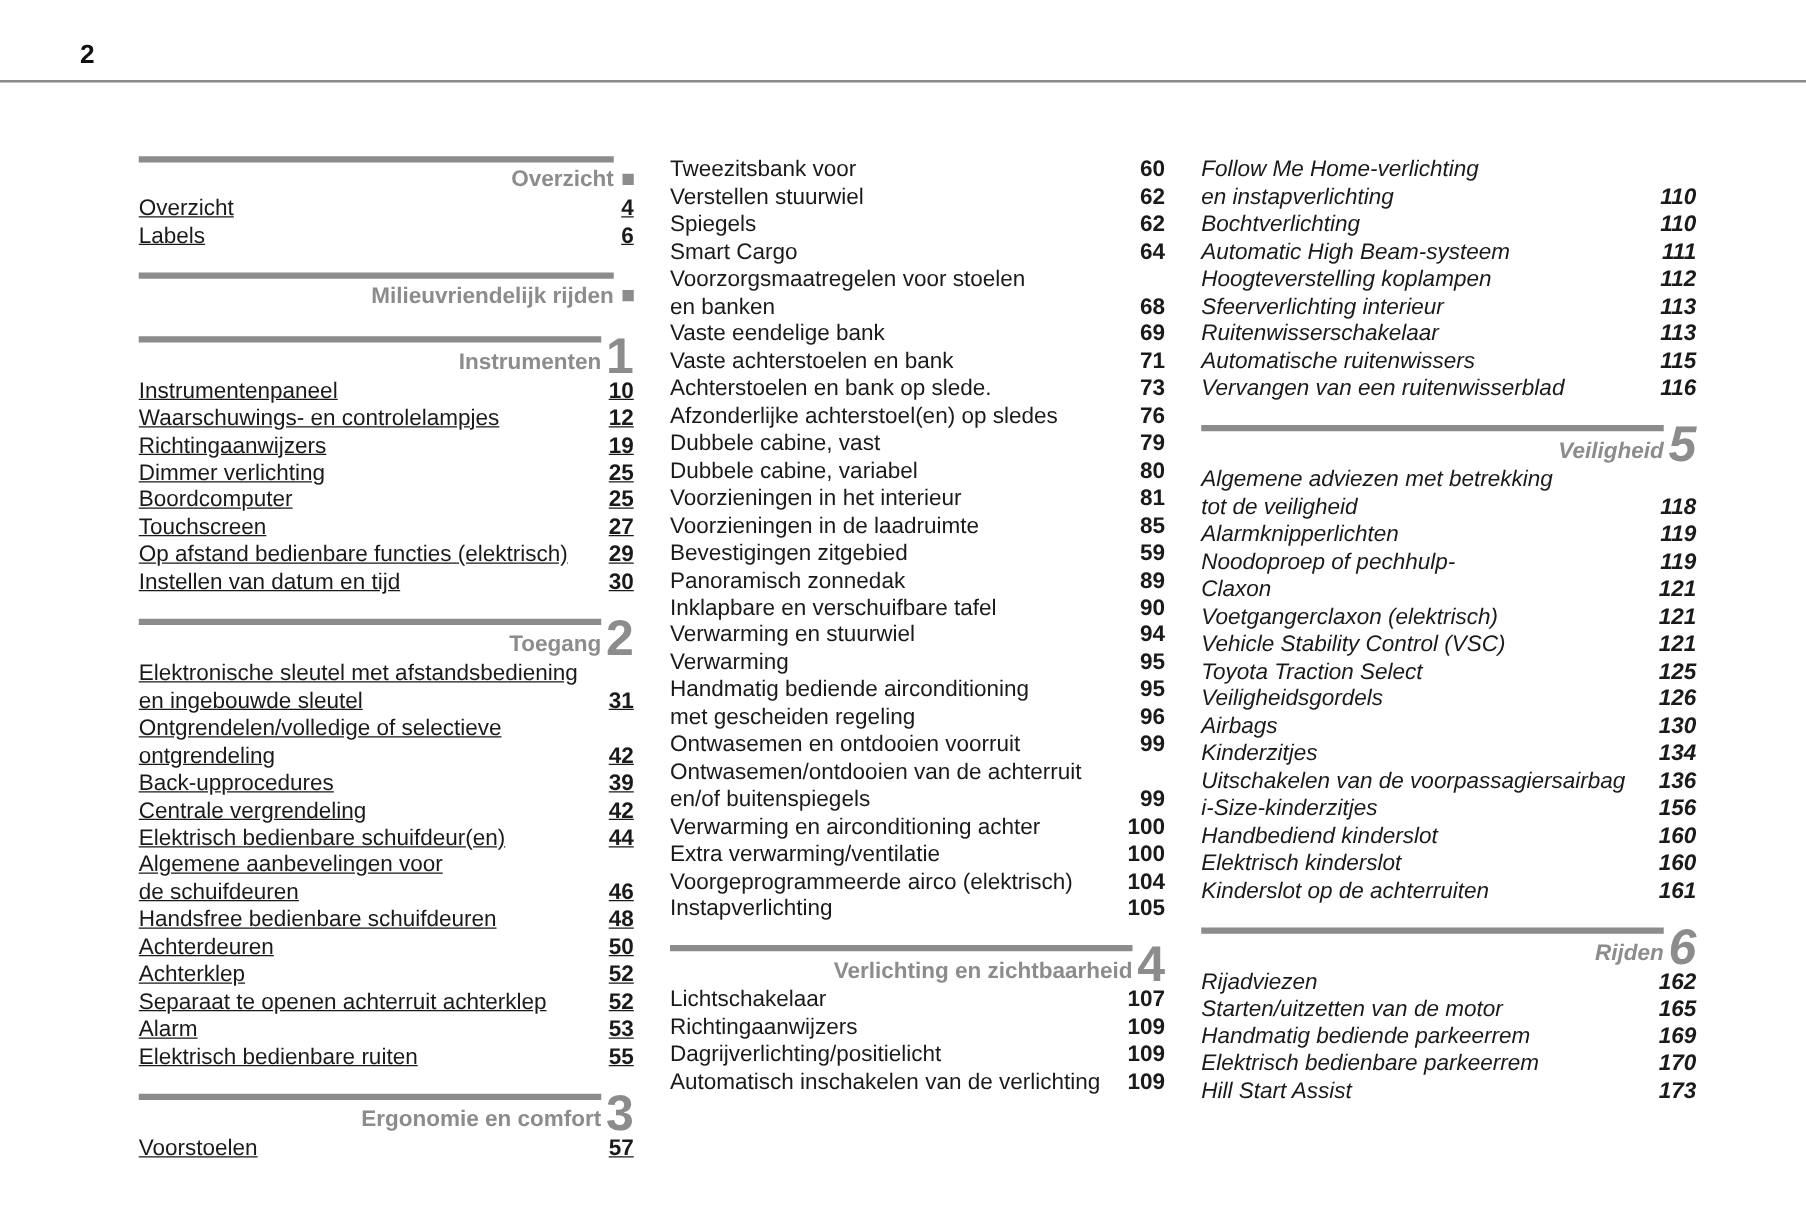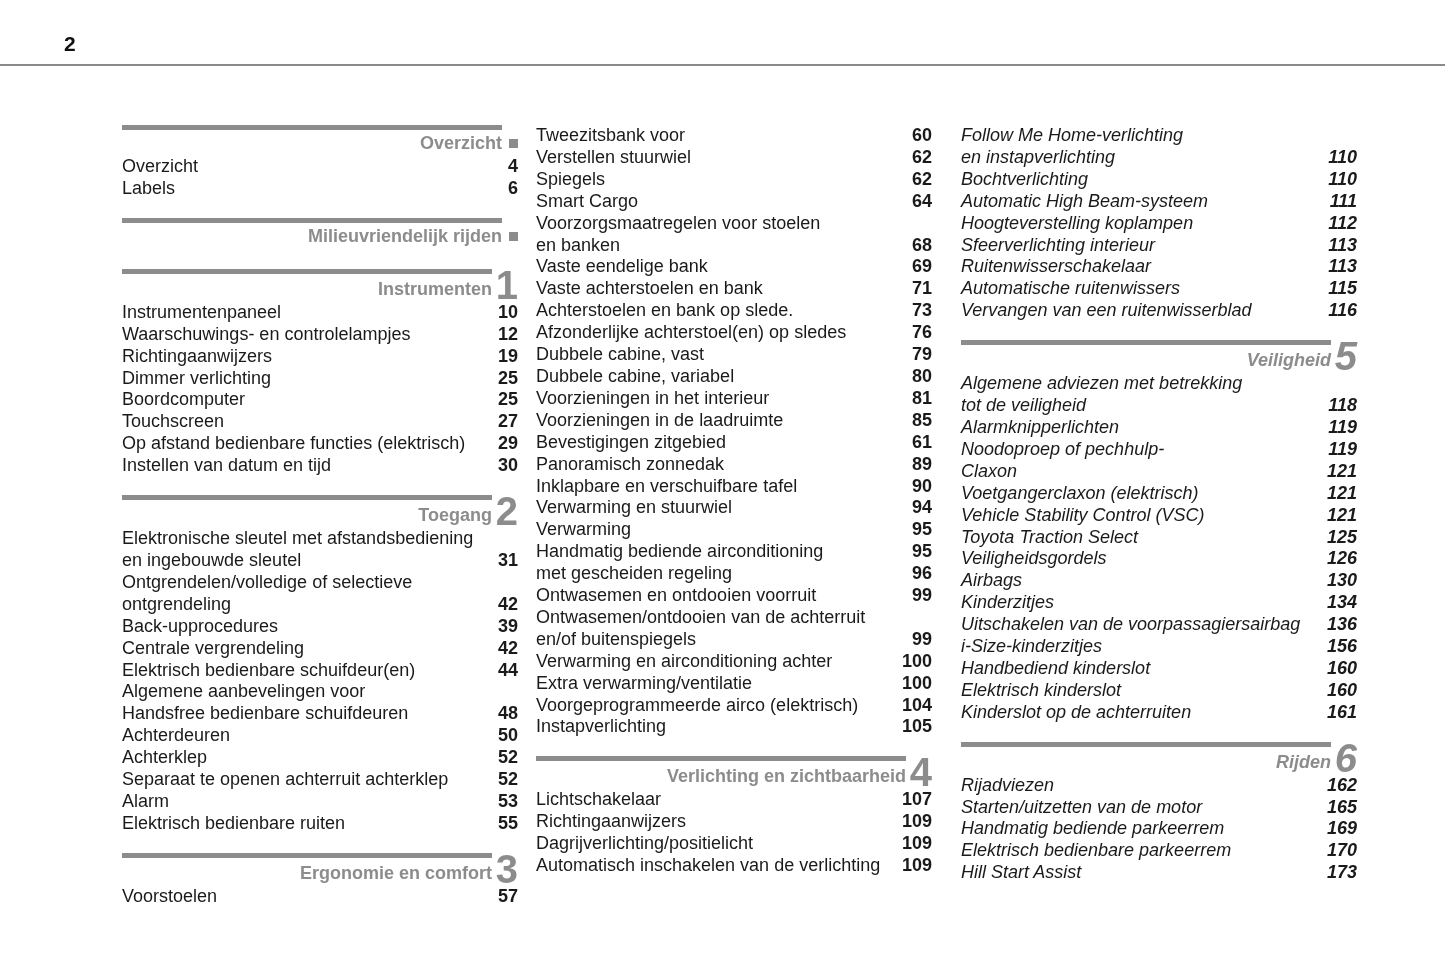--- a/index.html
+++ b/index.html
@@ -1,21 +1,21 @@
 <!DOCTYPE html>
 <html><head>
 <meta charset="utf-8">
 <style>
   html, body { margin: 0; padding: 0; background: #ffffff; }
   body { width: 1445px; height: 964px; position: relative; overflow: hidden;
          font-family: "Liberation Sans", sans-serif; color: #1a1a1a; }
   .page-number { position: absolute; left: 64px; top: 32px; font-size: 21px; font-weight: bold; color: #111; }
   .top-rule { position: absolute; left: 0; top: 64px; width: 1445px; height: 2px; background: #8a8a8a; }
   .col { position: absolute; top: 125px; width: 396px; }
-  .col-1 { left: 122px; }
+  .col-1 { left: 111px; text-decoration: underline; }
   .col-2 { left: 536px; }
   .col-3 { left: 961px; font-style: italic; }
   .section { position: relative; }
   .sec-head { position: relative; height: 31px; }
   .sec-head .bar { position: absolute; left: 0; top: 0; height: 5px; background: #8c8c8c; }
   .sec-head .bar.wide { width: 380px; }
   .sec-head .bar.narrow { width: 370px; }
   .sec-head .title { position: absolute; right: 26px; top: 8px; font-size: 18px; font-weight: bold; color: #8c8c8c; white-space: nowrap; }
   .sec-head .title.square-right { right: 16px; }
   .sec-head .sq { position: absolute; right: 0; top: 14px; width: 9px; height: 9px; background: #8c8c8c; }
@@ -131,20 +131,24 @@
       </div>
       <div class="entry">
         <span class="label">Elektrisch bedienbare schuifdeur(en)</span>
         <span class="page">44</span>
       </div>
       <div class="entry">
         <span class="label">Algemene aanbevelingen voor</span>
         <span class="page"></span>
       </div>
       <div class="entry">
+        <span class="label">de schuifdeuren</span>
+        <span class="page">46</span>
+      </div>
+      <div class="entry">
         <span class="label">Handsfree bedienbare schuifdeuren</span>
         <span class="page">48</span>
       </div>
       <div class="entry">
         <span class="label">Achterdeuren</span>
         <span class="page">50</span>
       </div>
       <div class="entry">
         <span class="label">Achterklep</span>
         <span class="page">52</span>
@@ -228,21 +232,21 @@
       <div class="entry">
         <span class="label">Voorzieningen in het interieur</span>
         <span class="page">81</span>
       </div>
       <div class="entry">
         <span class="label">Voorzieningen in de laadruimte</span>
         <span class="page">85</span>
       </div>
       <div class="entry">
         <span class="label">Bevestigingen zitgebied</span>
-        <span class="page">61</span>
+        <span class="page">59</span>
       </div>
       <div class="entry">
         <span class="label">Panoramisch zonnedak</span>
         <span class="page">89</span>
       </div>
       <div class="entry">
         <span class="label">Inklapbare en verschuifbare tafel</span>
         <span class="page">90</span>
       </div>
       <div class="entry">

